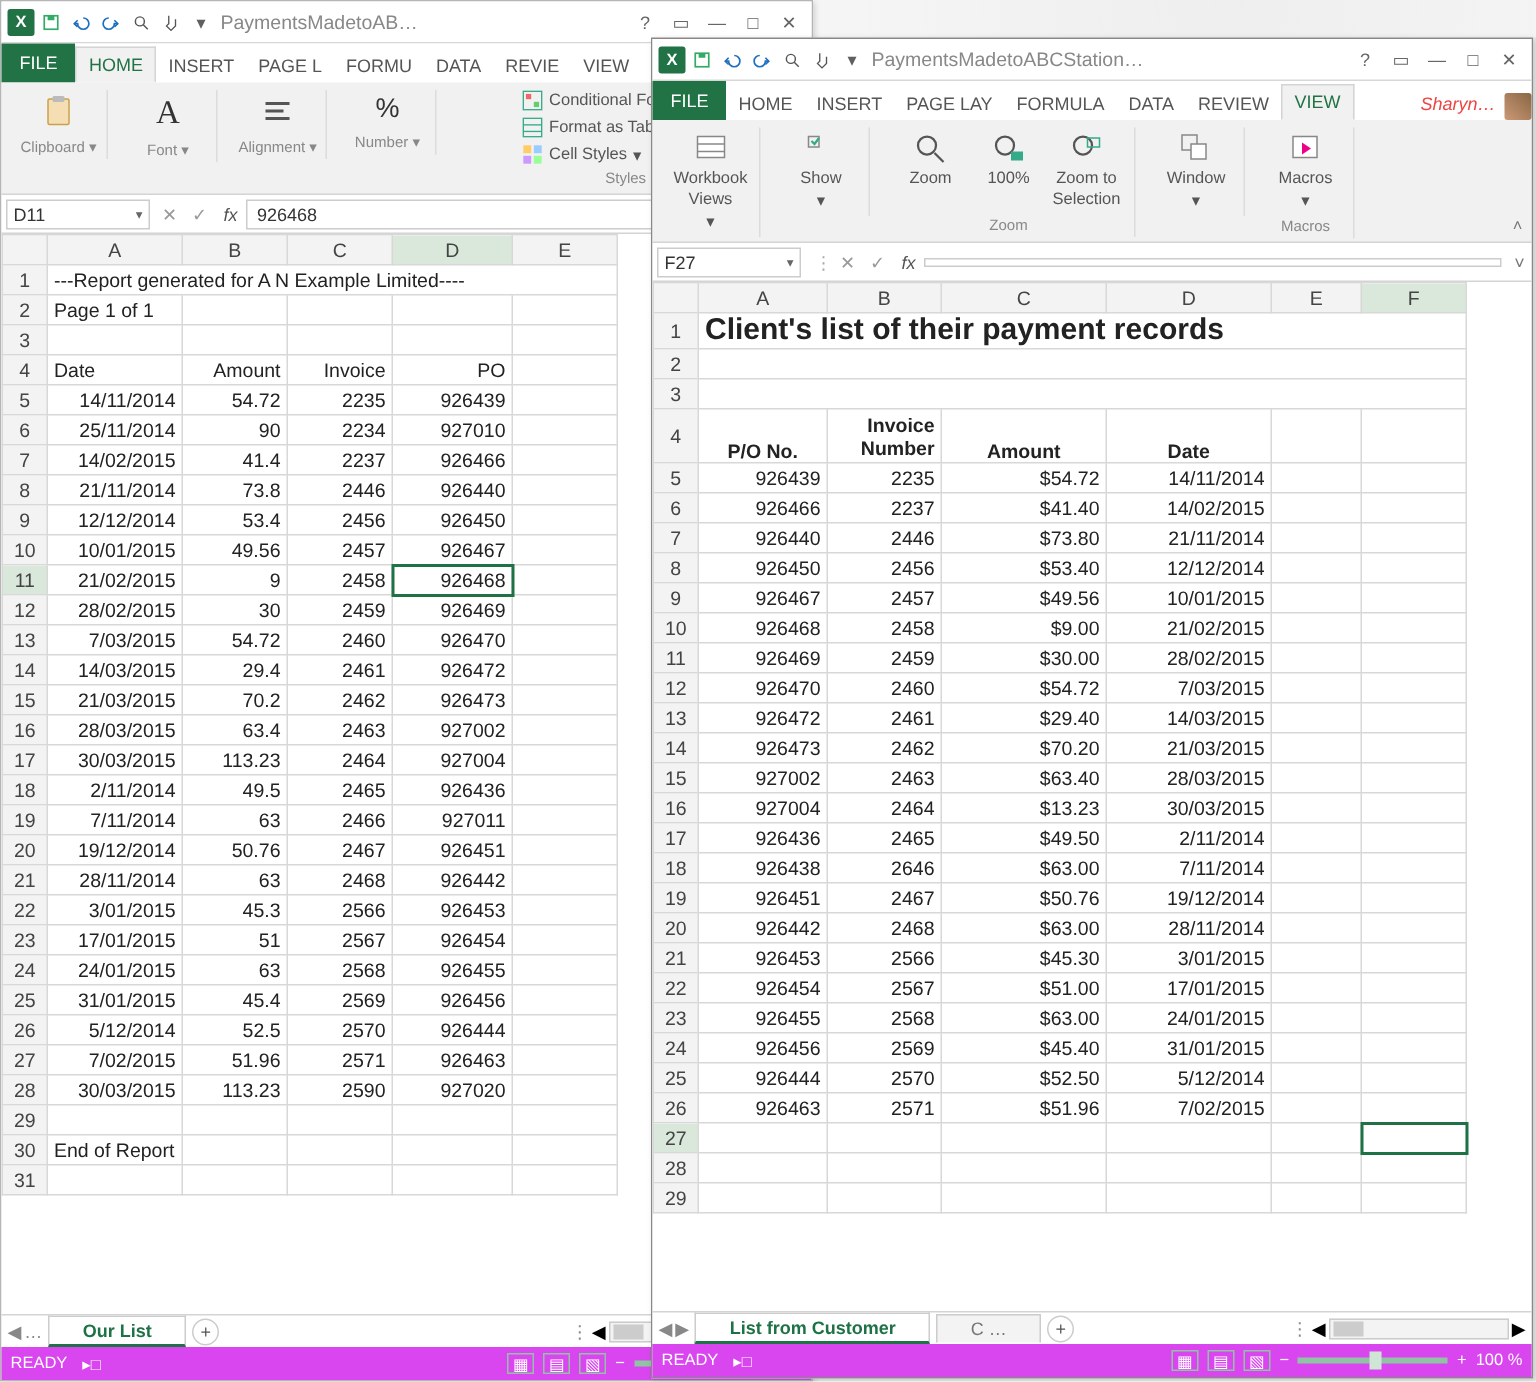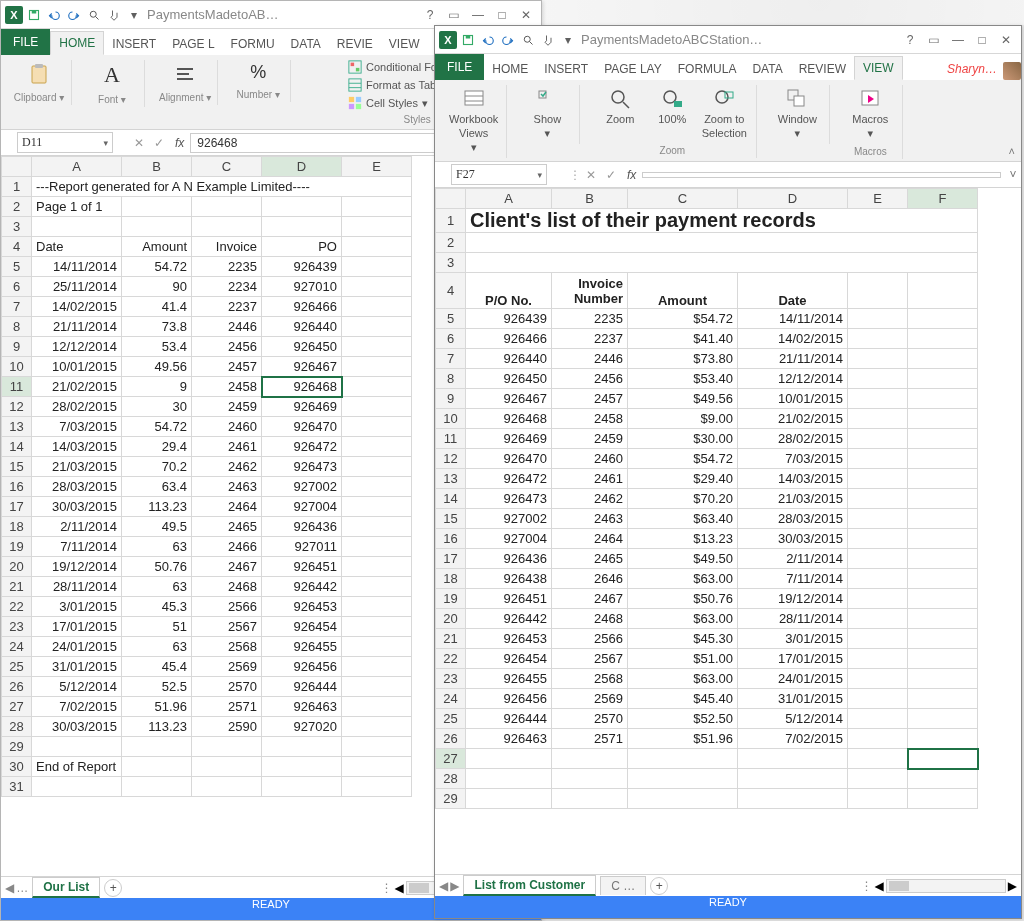--- a/index.html
+++ b/index.html
@@ -34,21 +34,21 @@
   .ribbon .group-label { font-size:10px; color:#888; margin-top:4px;}
   .ribbon .big-btn { display:flex; flex-direction:column; align-items:center; gap:2px; padding:2px 2px; min-width:52px;}
   .ribbon .big-btn svg { width:24px; height:24px; }
   .ribbon .collapse-caret { position:absolute; right:6px; bottom:4px; color:#777;}
   .ribbon .stack { display:flex; flex-direction:column; gap:4px; align-items:flex-start;}
   .ribbon .stack .item { display:flex; align-items:center; gap:4px;}
   .ribbon .stack svg { width:14px; height:14px; }
 
   
   .formula-bar { display:flex; align-items:center; height:26px; border-bottom:1px solid #d4d4d4; background:#fff;}
-  .namebox { width:96px; border:1px solid #ccc; margin:2px 16px; padding:2px 4px; font-size:12px; color:#333; background:#fff; display:flex; align-items:center; justify-content:space-between;font-family:Liberation Serif, serif;}
+  .namebox { width:96px; border:1px solid #ccc; margin:2px 3px; padding:2px 4px; font-size:12px; color:#333; background:#fff; display:flex; align-items:center; justify-content:space-between;}
   .namebox .dd { color:#666; font-size:9px;}
   .fb-btn { width:20px; color:#999; text-align:center; }
   .fx-label { font-style:italic; color:#555; padding:0 6px;}
   .fb-input { flex:1; border:1px solid #ccc; margin:2px 4px 2px 0; padding:2px 6px; font-size:12px; color:#333; background:#fff; min-width:40px;}
   .fb-expand { width:16px; color:#777; text-align:center;}
 
   
   .grid-wrap { flex:1; overflow:hidden; position:relative; background:#fff;}
   .grid { border-collapse:collapse; font-size:13px; color:#222; table-layout:fixed; }
   .grid th, .grid td { border:1px solid #d8d8d8; height:20px; padding:0 4px; white-space:nowrap; overflow:hidden; }
@@ -60,30 +60,30 @@
   .grid .num { text-align:right; }
   .grid .txt { text-align:left; }
   .grid .bold { font-weight:bold; font-size:20px;}
   .grid .hdr4 { font-weight:bold; text-align:center;}
   .grid .hdr4.left { text-align:right; }
   .sel-cell { outline:2px solid #1f7246; outline-offset:-1px;}
 
   
   .sheet-bar { height:22px; border-top:1px solid #d4d4d4; display:flex; align-items:center; background:#fff; font-size:12px; gap:4px; padding:0 4px;}
   .sheet-nav { display:flex; gap:2px; color:#888;}
-  .sheet-tab { padding:2px 10px; border:1px solid #ccc; border-bottom:none; background:#f3f3f3; color:#444; }
+  .sheet-tab { padding:2px 22px; border:1px solid #ccc; border-bottom:none; background:#f3f3f3; color:#444; }
   .sheet-tab.active { background:#fff; color:#1f7246; font-weight:bold; border-bottom:2px solid #1f7246;}
   .sheet-tab.dim { color:#777; background:#f3f3f3;}
   .sheet-add { width:18px; height:18px; border:1px solid #ccc; border-radius:50%; display:flex; align-items:center; justify-content:center; color:#555;}
   .sheet-scroll { margin-left:auto; display:flex; align-items:center; gap:2px; flex:1; justify-content:flex-end;}
   .hscroll { flex:1; max-width:120px; height:14px; border:1px solid #ccc; background:#f3f3f3; position:relative;}
   .hscroll .thumb { position:absolute; left:2px; top:1px; bottom:1px; width:20px; background:#ccc;}
 
   
-  .status-bar { height:22px; background:#3b82f6; color:#fff; display:flex; align-items:center; font-size:11px; padding:0 6px; gap:10px;flex-direction:column;}
+  .status-bar { height:22px; background:#d946ef; color:#fff; display:flex; align-items:center; font-size:11px; padding:0 6px; gap:10px;}
   .status-bar .right { margin-left:auto; display:flex; align-items:center; gap:6px;}
   .view-btn { width:18px; height:14px; border:1px solid #8fc3a3; display:flex; align-items:center; justify-content:center;}
   .zoom-slider { width:100px; height:4px; background:#8fc3a3; position:relative;}
   .zoom-slider .tick { position:absolute; top:-3px; width:1px; height:10px; background:#cfe6d6; left:50%;}
   .zoom-slider .thumb { position:absolute; top:-4px; width:8px; height:12px; background:#cfe6d6; left:48%;}
 
   .bg-strip{ position:absolute; left:0; right:0; top:0; height:25px; background: radial-gradient(circle at 80% 0, rgba(0,0,0,0.05), transparent 60%), #fbfbfb;}
 </style>
 </head>
 <body>

